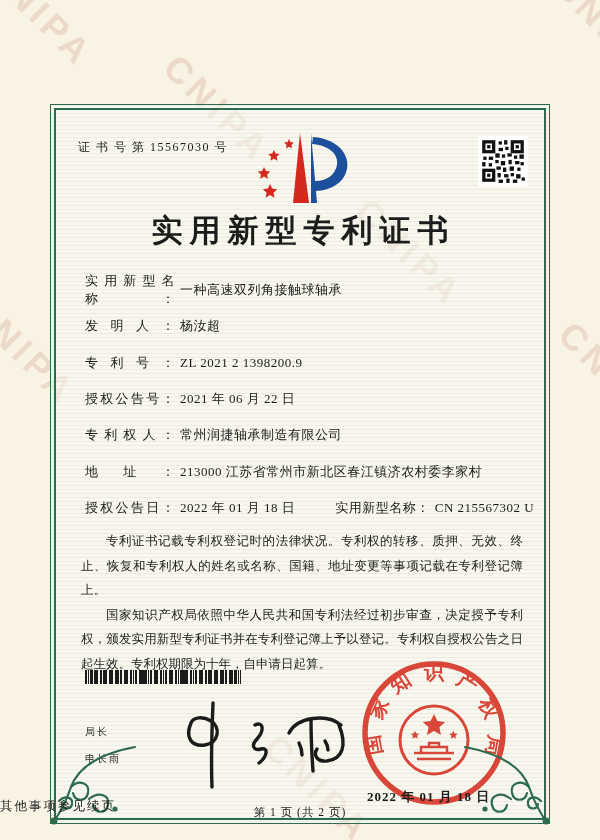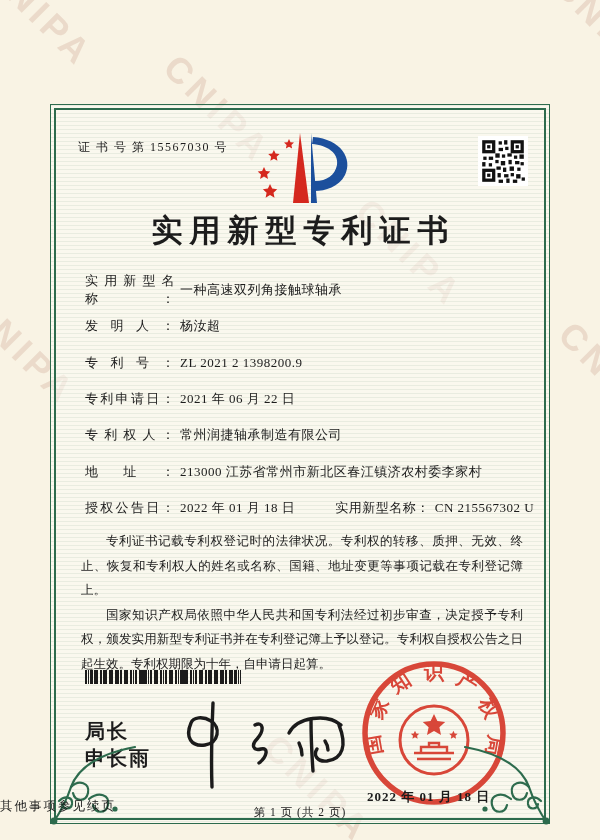--- a/index.html
+++ b/index.html
@@ -73,21 +73,21 @@
     position:absolute; left:34px; top:565px;
     width:156px; height:14px;
     background-image:
       repeating-linear-gradient(90deg,#1b1b1b 0 2px,transparent 2px 5px),
       repeating-linear-gradient(90deg,#1b1b1b 0 1px,transparent 1px 3px),
       repeating-linear-gradient(90deg,transparent 0 6px,#1b1b1b 6px 8px,transparent 8px 13px);
   }
   .signer {
     position:absolute; left:34px; top:613px;
     font-family:"Liberation Sans","DejaVu Sans",sans-serif;
-    font-weight:bold; font-size:20px; line-height:27px;
+    font-weight:normal; font-size:10px; line-height:27px;
     letter-spacing:2px;
   }
   .signature { position:absolute; left:110px; top:592px; }
   .seal { position:absolute; left:308px; top:553px; opacity:0.92; }
   .seal-date {
     position:absolute; left:316px; top:683px;
     font-size:13px; font-weight:bold; letter-spacing:1px;
     z-index:3;
   }
   .page-num {
@@ -193,21 +193,21 @@
       </div>
       <div class="field-row">
         <span class="f-label">发明人：</span>
         <span class="f-value">杨汝超</span>
       </div>
       <div class="field-row">
         <span class="f-label">专利号：</span>
         <span class="f-value">ZL 2021 2 1398200.9</span>
       </div>
       <div class="field-row">
-        <span class="f-label">专利申请日：</span>
+        <span class="f-label">授权公告号：</span>
         <span class="f-value">2021 年 06 月 22 日</span>
       </div>
       <div class="field-row">
         <span class="f-label">专利权人：</span>
         <span class="f-value">常州润捷轴承制造有限公司</span>
       </div>
       <div class="field-row">
         <span class="f-label">地址：</span>
         <span class="f-value">213000 江苏省常州市新北区春江镇济农村委李家村</span>
       </div>

